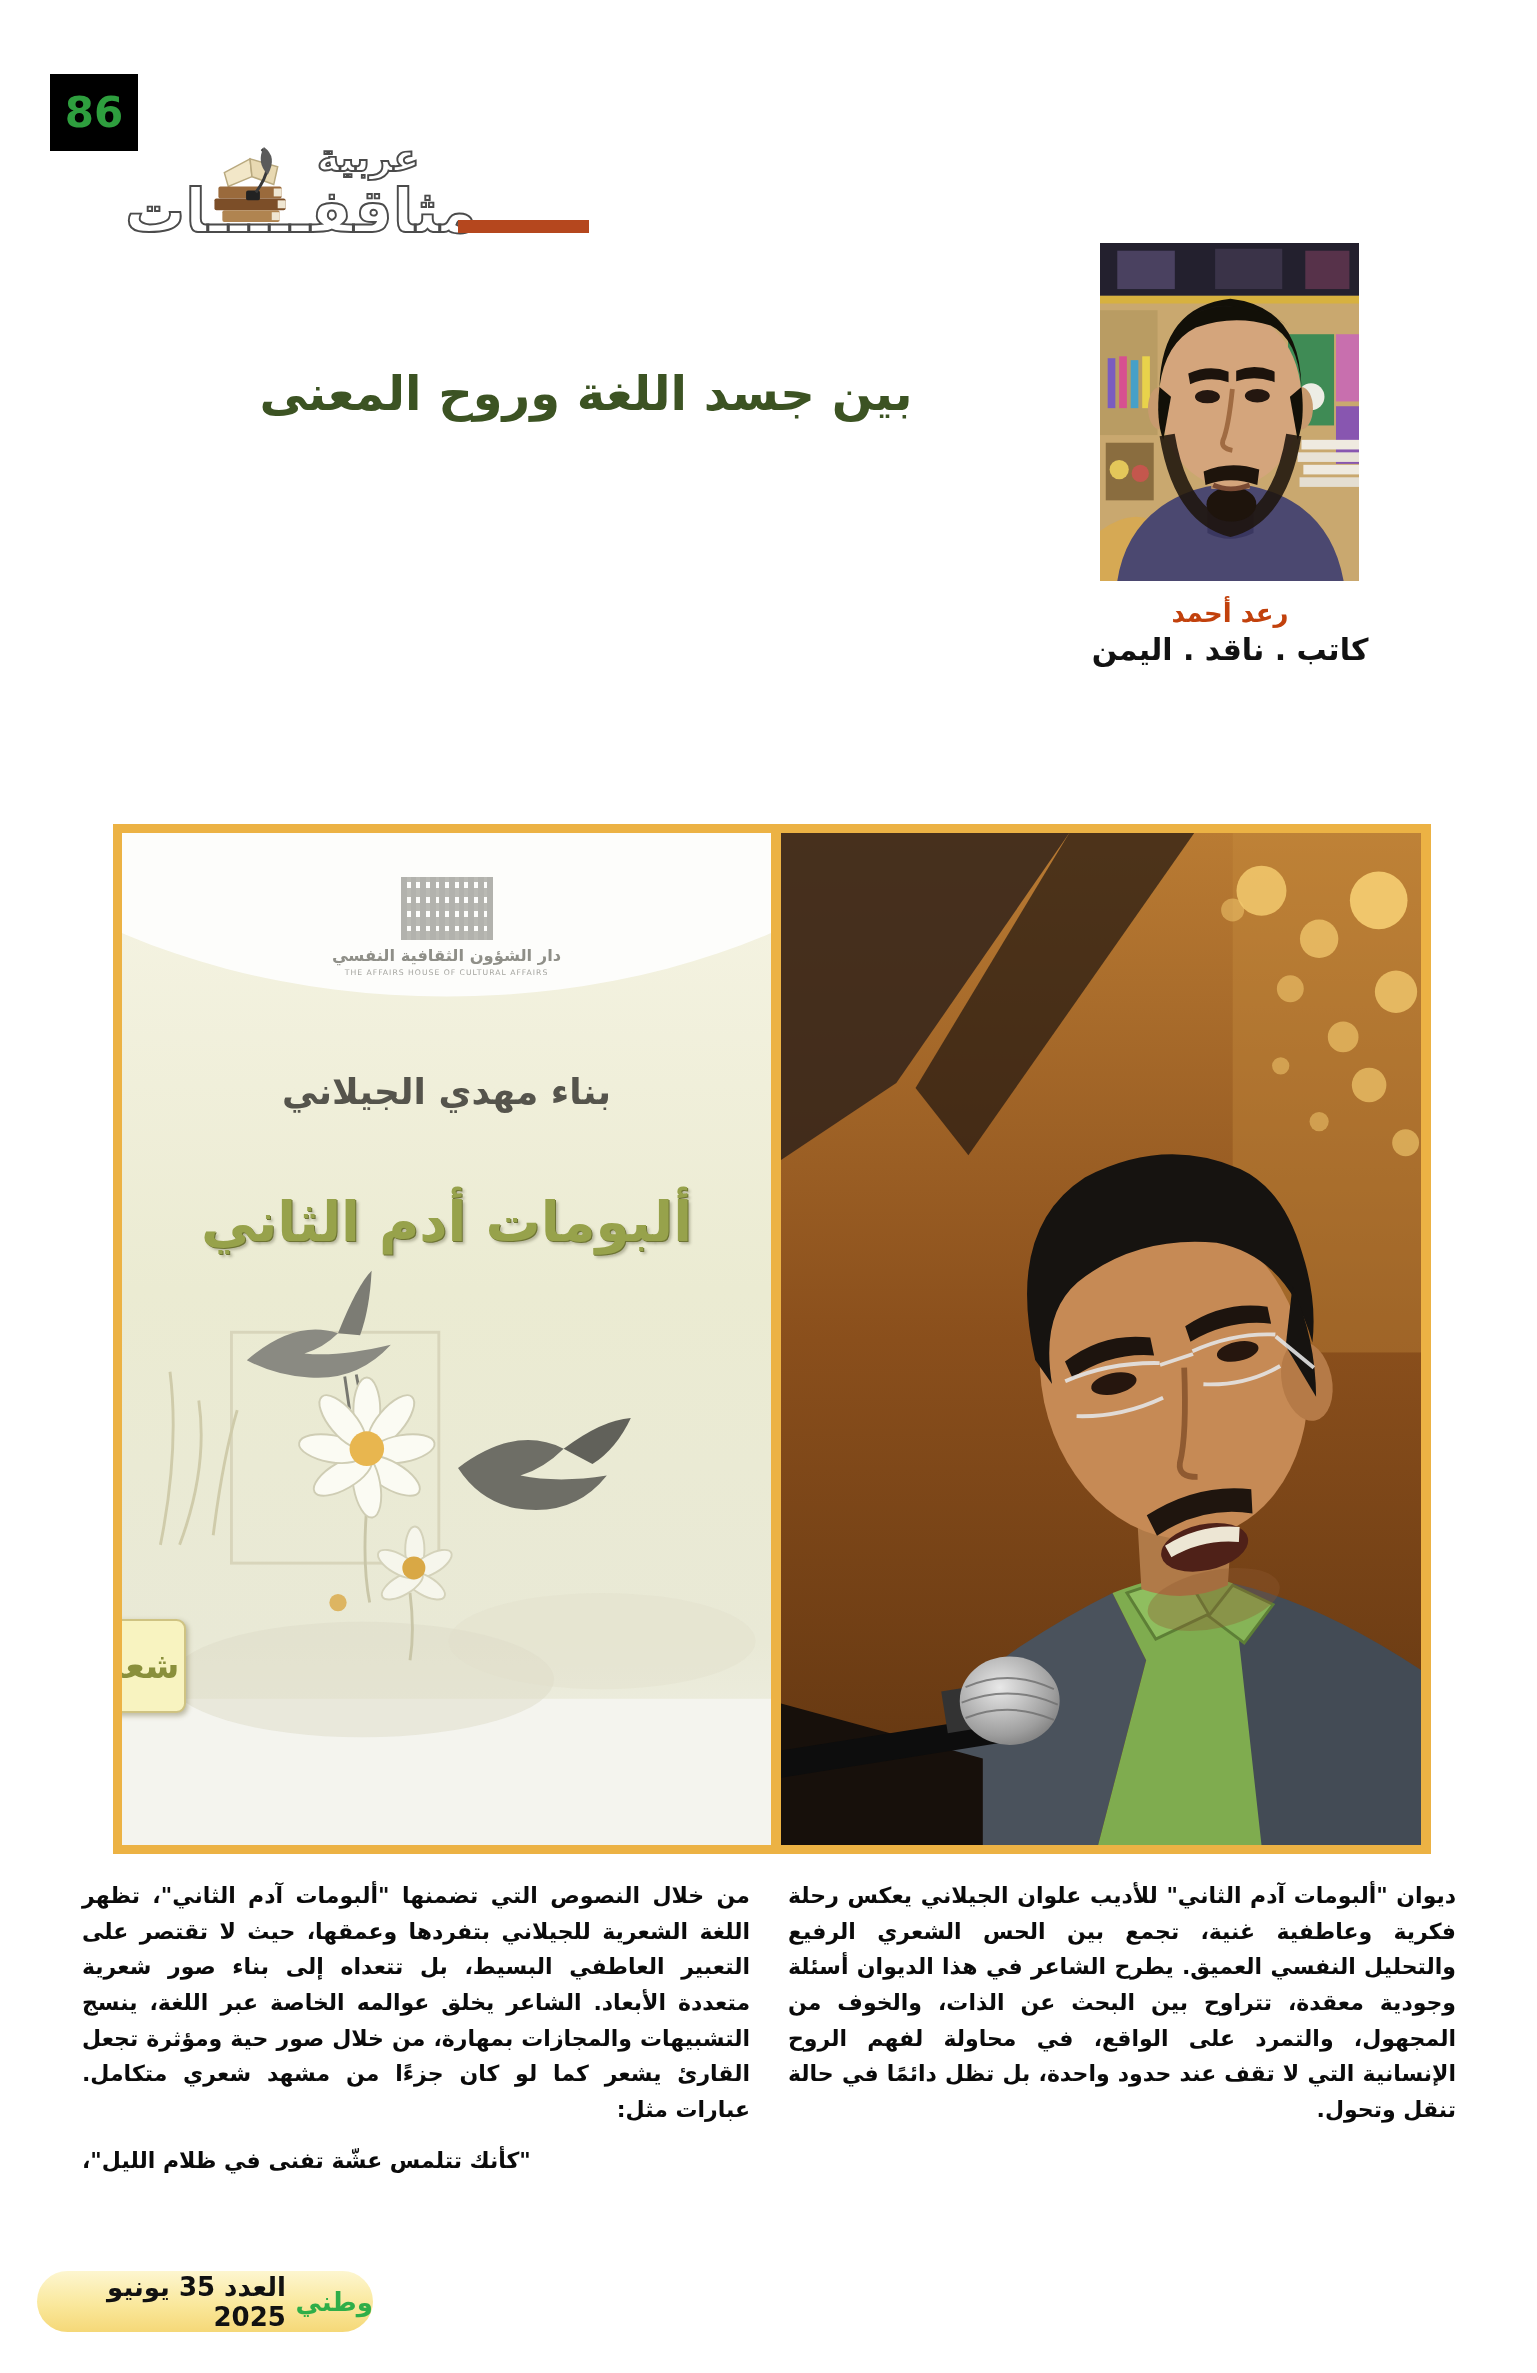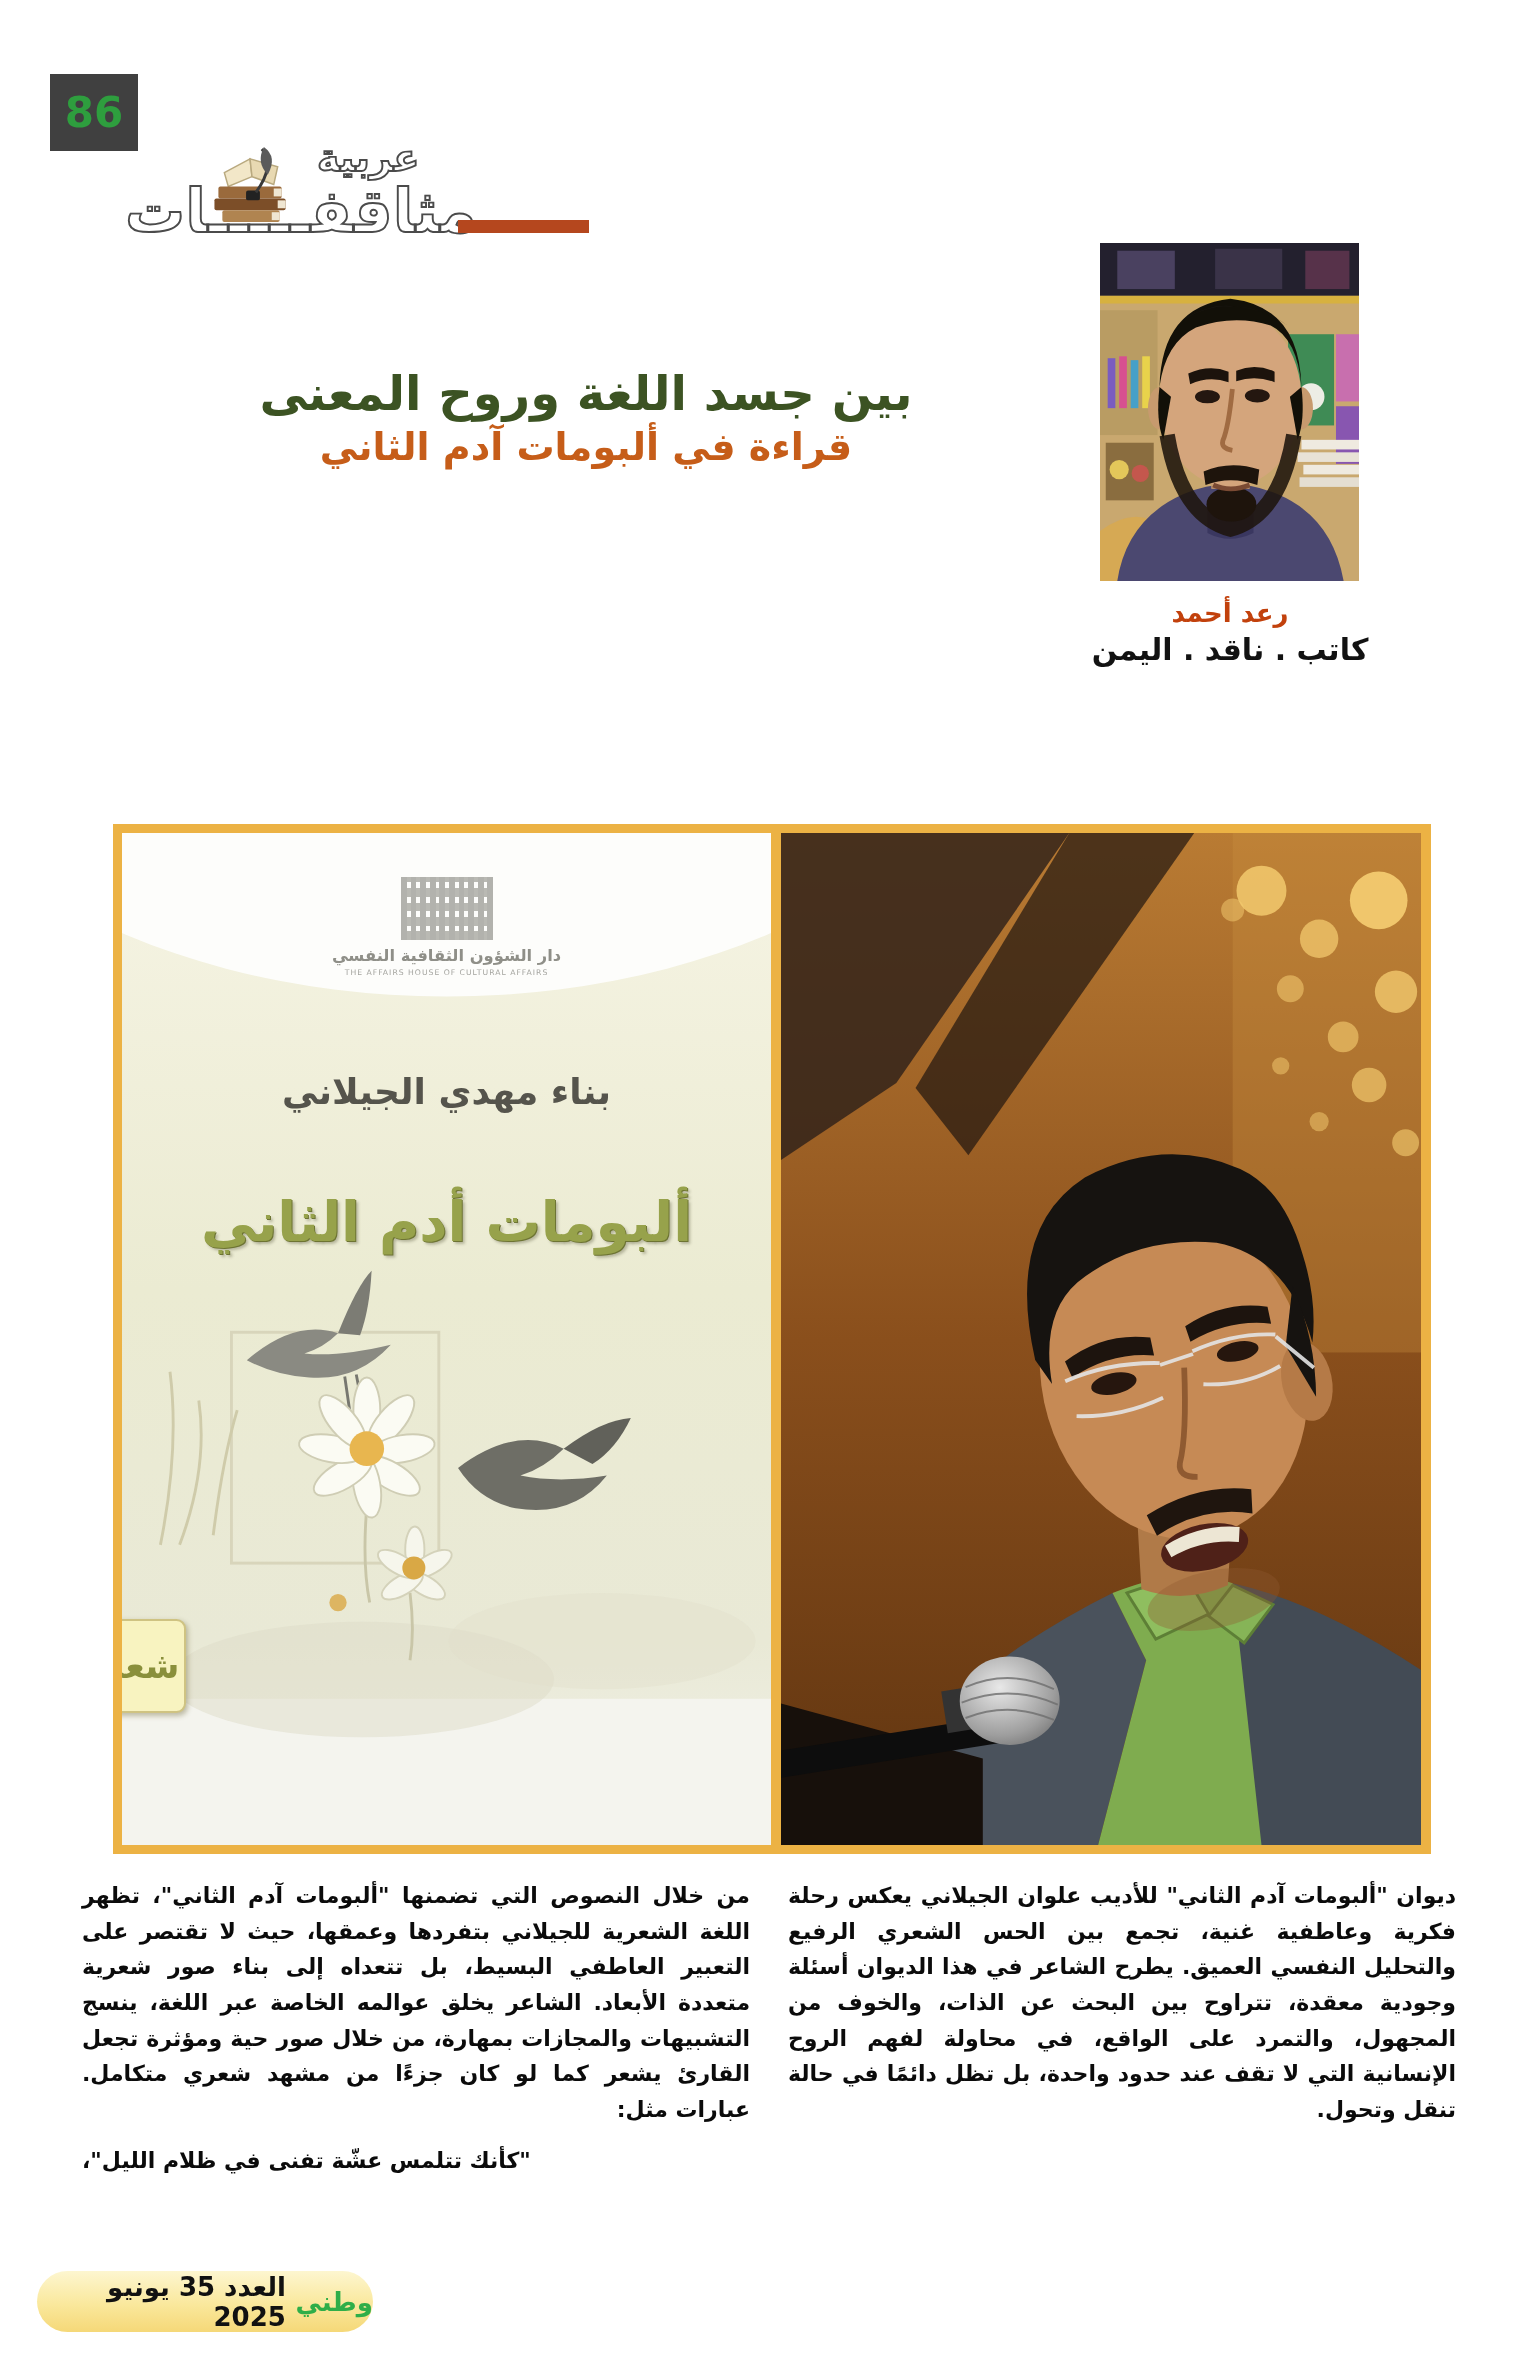--- a/index.html
+++ b/index.html
@@ -1,20 +1,20 @@
 <!DOCTYPE html>
 <html lang="ar"><head>
 <meta charset="utf-8">
 <style>
   html,body{margin:0;padding:0;background:#ffffff;}
   .page{position:relative;width:1537px;height:2374px;background:#ffffff;overflow:hidden;
         font-family:"DejaVu Sans",sans-serif;}
 
   
-  .pagenum{position:absolute;left:50px;top:74px;width:88px;height:77px;background:#404040;
+  .pagenum{position:absolute;left:50px;top:74px;width:88px;height:77px;background:#000000;
            display:flex;align-items:center;justify-content:center;}
   .pagenum span{color:#2E9E3E;font-size:42px;font-weight:bold;}
 
   
   .masthead{position:absolute;left:125px;top:130px;width:480px;height:125px;}
   .outline-ar{color:#ffffff;-webkit-text-stroke:1.9px #4b4b4b;text-shadow:0 0 1px #777;}
   .mh-main{position:absolute;left:0px;top:46px;font-size:60px;font-weight:bold;white-space:nowrap;}
   .mh-sub{position:absolute;left:192px;top:5.8px;font-size:38px;font-weight:bold;}
   .mh-books{position:absolute;left:79px;top:17.3px;width:96px;height:83px;}
   .mh-bar{position:absolute;left:458px;top:220px;width:131px;height:12.5px;background:#B5471E;}
@@ -96,21 +96,20 @@
       <rect x="68" y="66" width="8" height="8" fill="#EFE6D2"></rect>
       <rect x="42" y="44" width="14" height="10" rx="2" fill="#222222"></rect>
       <path d="M58,2 Q72,18 52,46" stroke="#3A3A3A" stroke-width="3" fill="none"></path>
       <path d="M60,0 Q74,10 64,28 Q52,16 60,0 Z" fill="#5A5A5A"></path>
     </svg>
   </div>
   <div class="mh-bar"></div>
 
   <div class="titleblock" dir="rtl">
     <div class="t1">بين جسد اللغة وروح المعنى</div>
-    <div class="t2">قراءة في ألبومات آدم الثاني</div>
   </div>
 
   <svg class="author-photo" viewBox="0 0 270 352" preserveAspectRatio="none">
     <rect width="270" height="352" fill="#C9A86F"></rect>
     <rect x="0" y="0" width="270" height="55" fill="#23202E"></rect>
     <rect x="18" y="8" width="60" height="40" fill="#4A4160"></rect>
     <rect x="120" y="6" width="70" height="42" fill="#3A3348"></rect>
     <rect x="214" y="8" width="46" height="40" fill="#57324A"></rect>
     <rect x="0" y="55" width="270" height="8" fill="#D7B13F"></rect>
     <rect x="0" y="70" width="60" height="130" fill="#B99C63"></rect>

